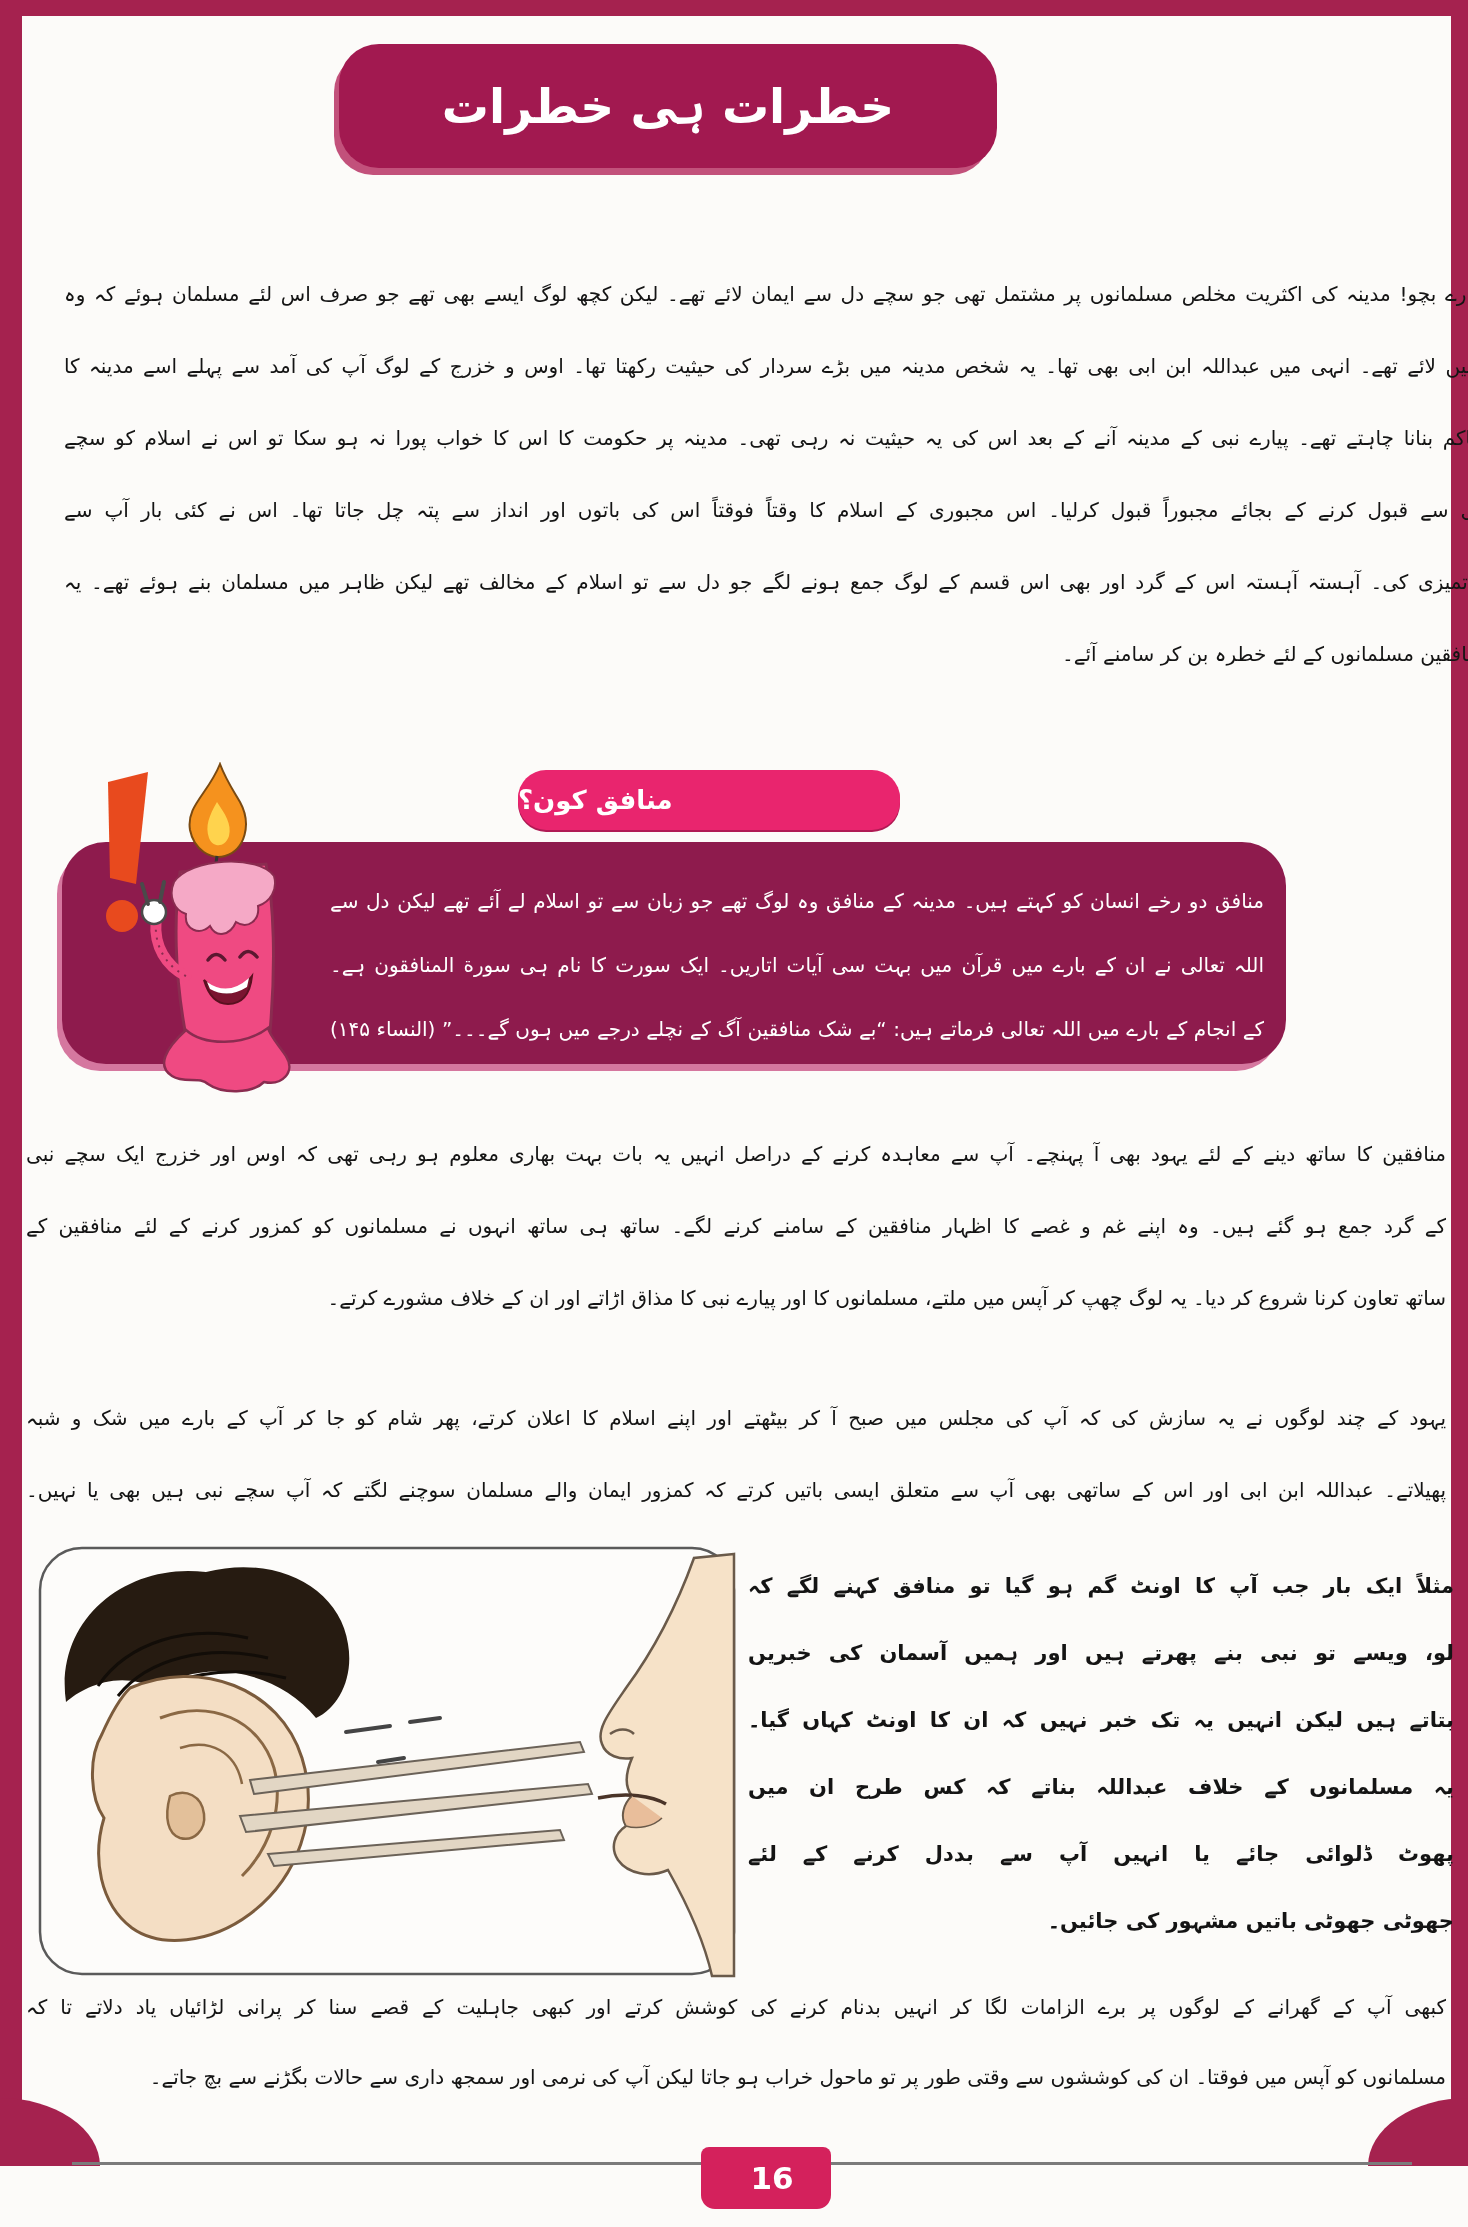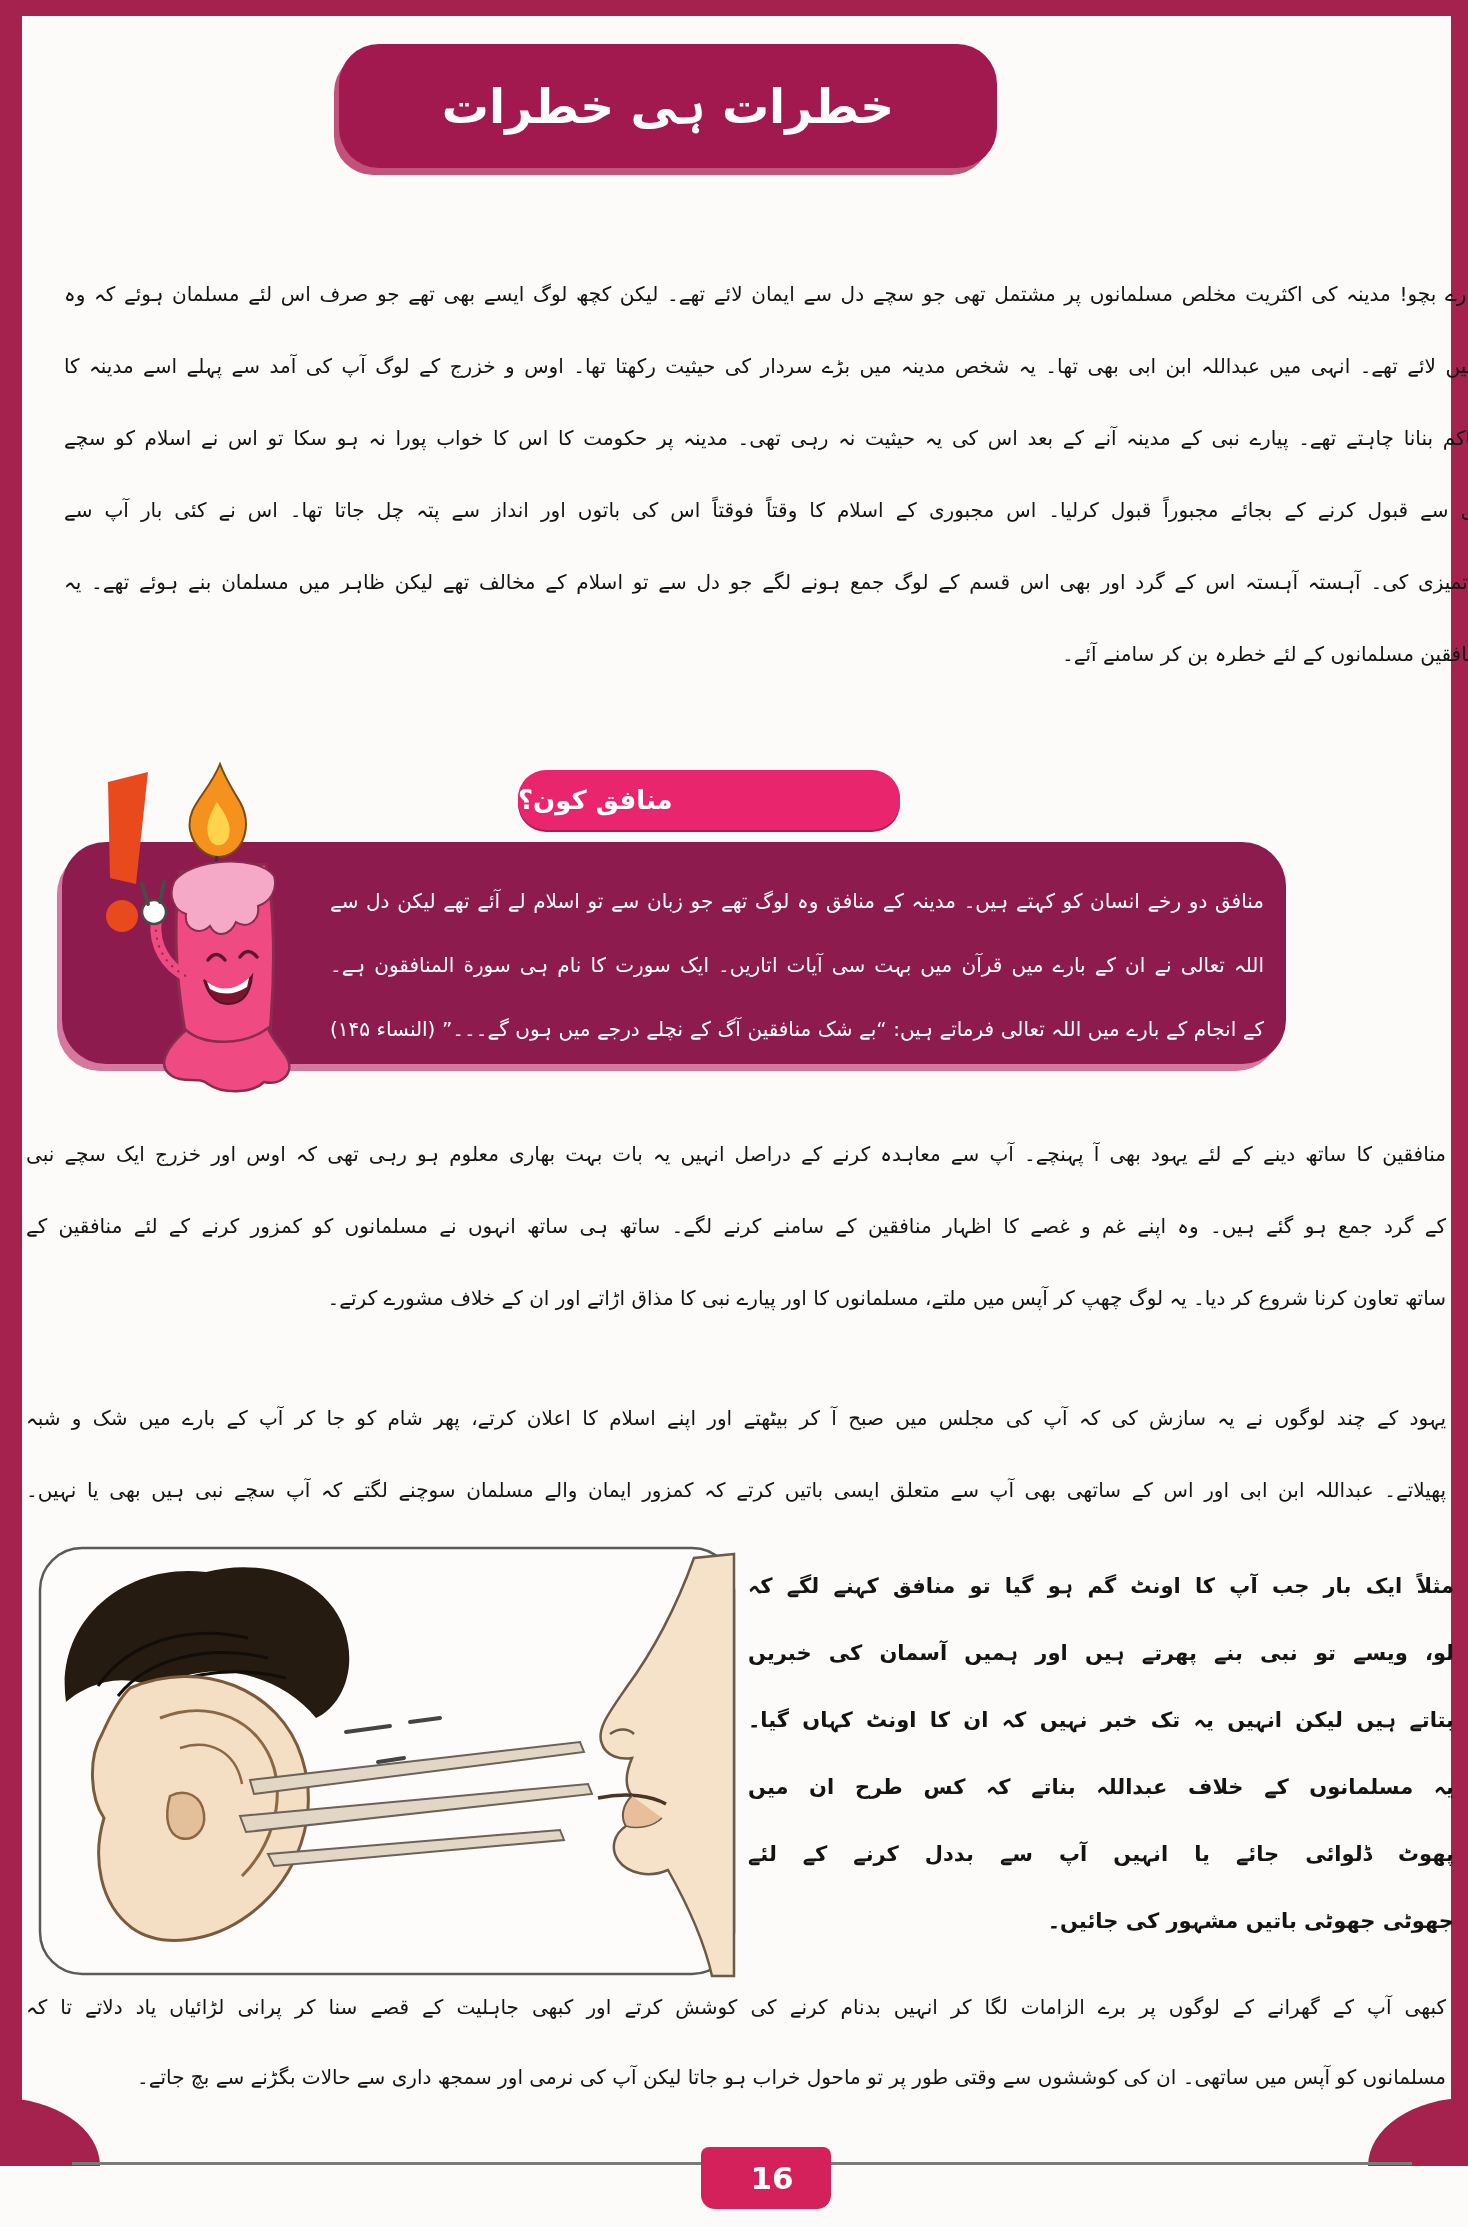--- a/index.html
+++ b/index.html
@@ -167,16 +167,16 @@
     <div class="line">مثلاً ایک بار جب آپ کا اونٹ گم ہو گیا تو منافق کہنے لگے کہ</div>
     <div class="line">لو، ویسے تو نبی بنے پھرتے ہیں اور ہمیں آسمان کی خبریں</div>
     <div class="line">بتاتے ہیں لیکن انہیں یہ تک خبر نہیں کہ ان کا اونٹ کہاں گیا۔</div>
     <div class="line">یہ مسلمانوں کے خلاف عبداللہ بناتے کہ کس طرح ان میں</div>
     <div class="line">پھوٹ ڈلوائی جائے یا انہیں آپ سے بددل کرنے کے لئے</div>
     <div class="line last">جھوٹی جھوٹی باتیں مشہور کی جائیں۔</div>
   </div>
 
   <div class="blk u closing">
     <div class="line">کبھی آپ کے گھرانے کے لوگوں پر برے الزامات لگا کر انہیں بدنام کرنے کی کوشش کرتے اور کبھی جاہلیت کے قصے سنا کر پرانی لڑائیاں یاد دلاتے تا کہ</div>
-    <div class="line last">مسلمانوں کو آپس میں ساتھی۔ ان کی کوششوں سے وقتی طور پر تو ماحول خراب ہو جاتا لیکن آپ کی نرمی اور سمجھ داری سے حالات بگڑنے سے بچ جاتے۔</div>
+    <div class="line last">مسلمانوں کو آپس میں فوقتا۔ ان کی کوششوں سے وقتی طور پر تو ماحول خراب ہو جاتا لیکن آپ کی نرمی اور سمجھ داری سے حالات بگڑنے سے بچ جاتے۔</div>
   </div>
 
 </div>
 
 </body></html>

